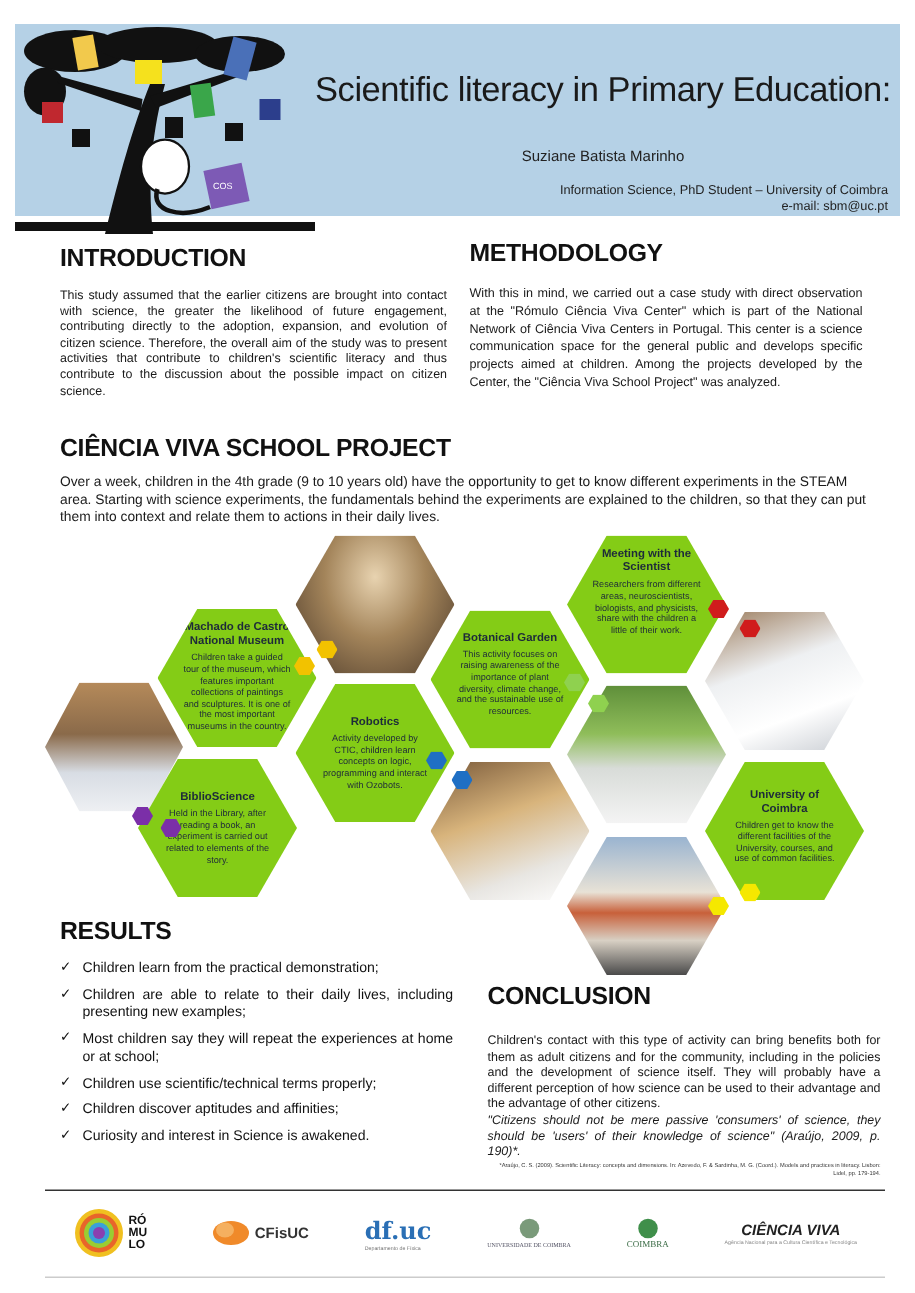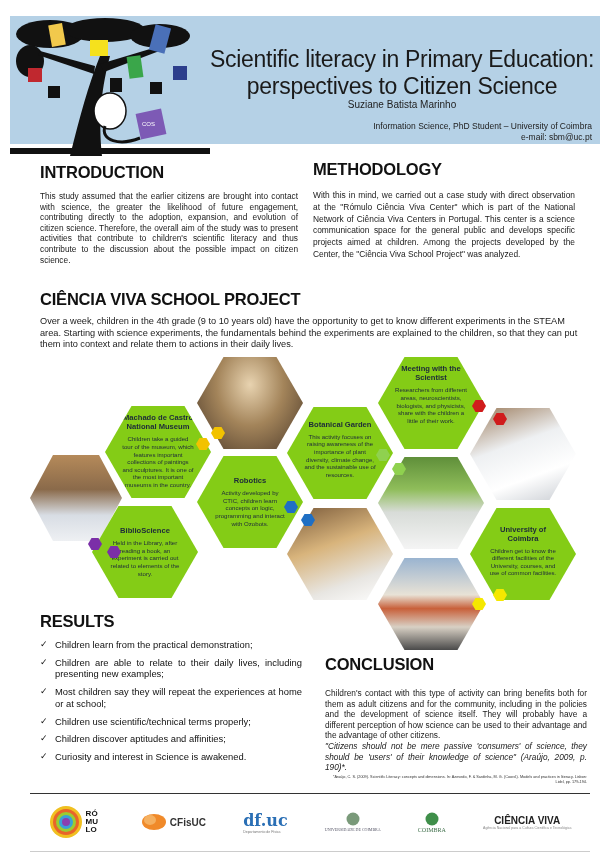--- a/index.html
+++ b/index.html
@@ -77,21 +77,20 @@
   <rect x="140" y="66" width="12" height="12" fill="#111"></rect>
 
   <ellipse cx="100" cy="95" rx="16" ry="18" fill="#fff" stroke="#111" stroke-width="1.5"></ellipse>
   <path d="M95 110 C 90 125, 110 130, 130 122" stroke="#111" stroke-width="3" fill="none"></path>
   <rect x="128" y="95" width="26" height="26" fill="#7d5ab5" transform="rotate(-12 141 108)"></rect>
   <text x="132" y="110" font-size="6" fill="#fff" font-family="Liberation Sans, sans-serif">COS</text>
 </svg>
 
 <div class="title">
   <div>Scientific literacy in Primary Education:</div>
-  <div>perspectives to Citizen Science</div>
 </div>
 <div class="author">Suziane Batista Marinho</div>
 <div class="affil">
   <div>Information Science, PhD Student – University of Coimbra</div>
   <div>e-mail: sbm@uc.pt</div>
 </div>
 
 <div class="sec" id="intro">
   <h2>INTRODUCTION</h2>
   <p>This study assumed that the earlier citizens are brought into contact with science, the greater the likelihood of future engagement, contributing directly to the adoption, expansion, and evolution of citizen science. Therefore, the overall aim of the study was to present activities that contribute to children's scientific literacy and thus contribute to the discussion about the possible impact on citizen science.</p>
@@ -217,16 +216,16 @@
       </svg>
     <span style="font-size:4px;color:#556;font-family:'Liberation Serif',serif;">UNIVERSIDADE DE COIMBRA</span>
   </div>
   <div class="logo" style="flex-direction:column;gap:1px;">
     <svg width="14" height="14" viewBox="0 0 14 14">
         <circle cx="7" cy="7" r="6.5" fill="#3f8f4a"></circle>
       </svg>
     <span style="font-size:6px;color:#3f6f4a;font-family:'Liberation Serif',serif;">COIMBRA</span>
   </div>
   <div class="logo" style="flex-direction:column;gap:0;">
-    <span style="font-weight:bold;font-size:10px;color:#222;">CIÊNCIA VIVA</span>
+    <span style="font-weight:bold;font-size:10px;color:#222;font-style:italic;">CIÊNCIA VIVA</span>
     <span style="font-size:3.5px;color:#888;">Agência Nacional para a Cultura Científica e Tecnológica</span>
   </div>
 </div>
 
 </body></html>

